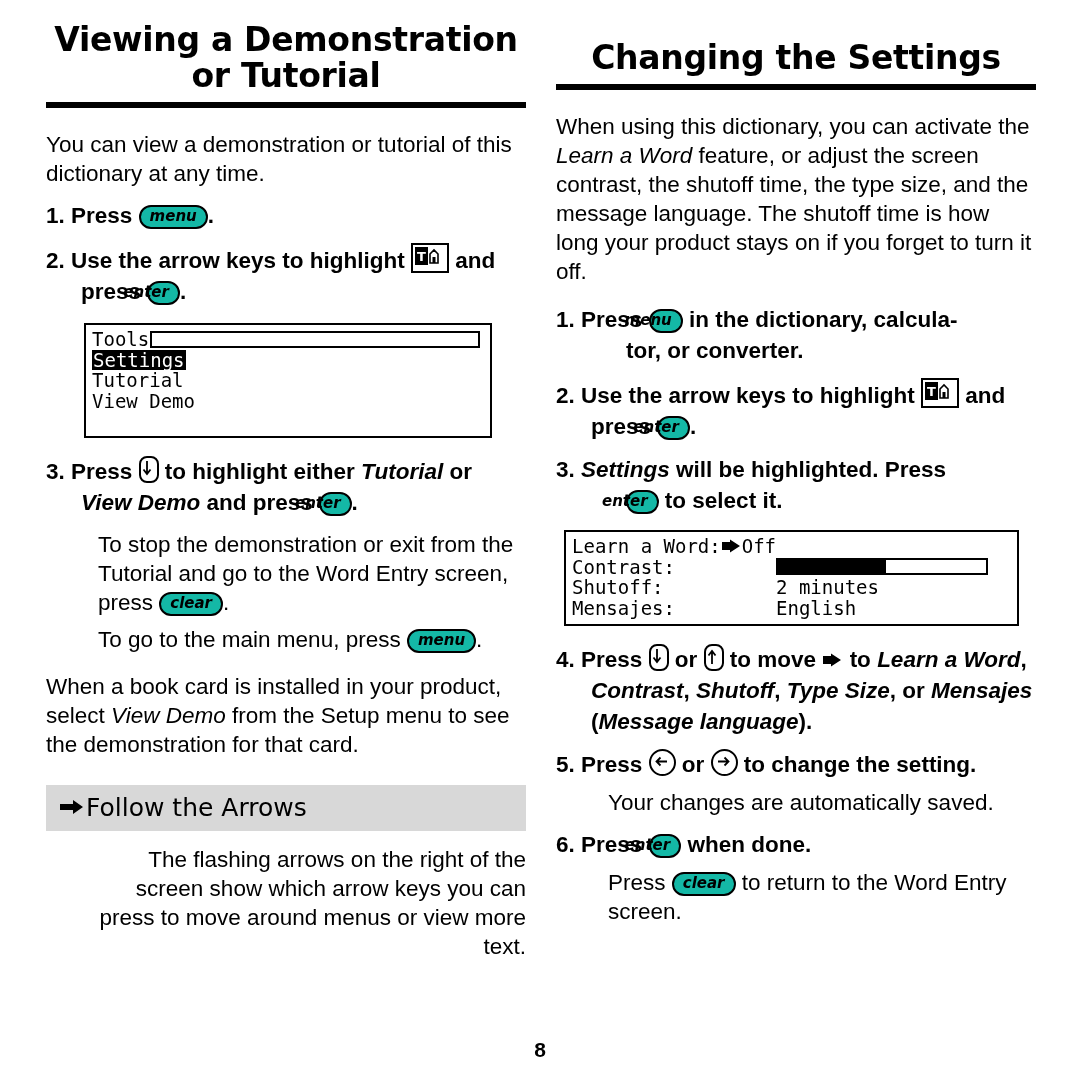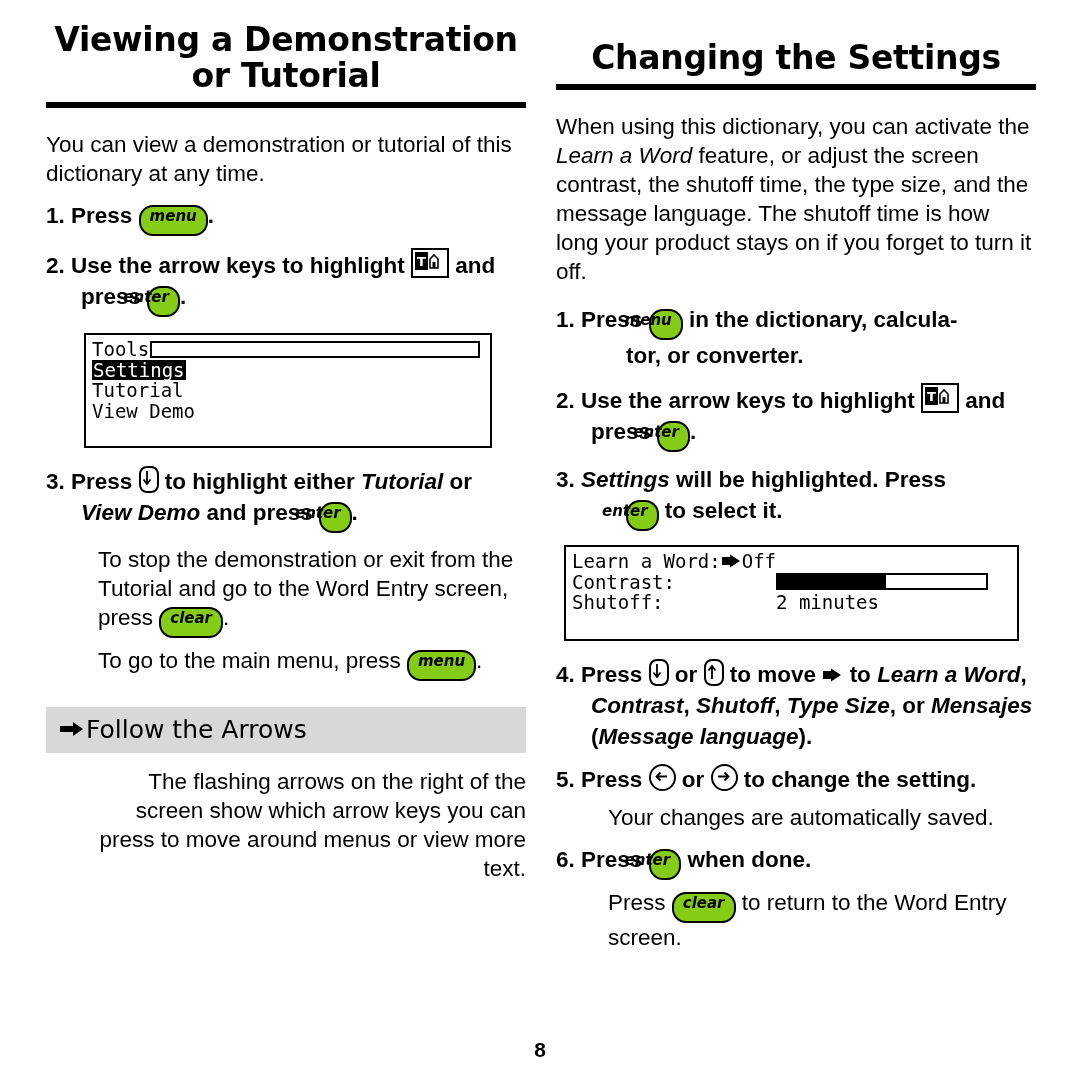--- a/index.html
+++ b/index.html
@@ -79,28 +79,28 @@
   .mt14 { margin-top: 14px; text-align: right; }
   .mt18 { margin-top: 18px; }
 
   i, .ital { font-style: italic; }
 
   
   .key {
     display: inline-block;
     border: 2px solid #000;
     border-radius: 14px;
-    padding: 1px 9px 9px 9px;
+    padding: 1px 9px 2px 9px;
     font-family: "DejaVu Sans", sans-serif;
     font-weight: bold;
     font-style: italic;
     font-size: 15px;
     line-height: 17px;
     vertical-align: 2px;
-    background: #84cc16;
+    background: #14b8a6;
     white-space: nowrap;
   }
   .key-arrow {
     display: inline-block;
     border: 2px solid #000;
     border-radius: 8px;
     width: 16px;
     height: 23px;
     vertical-align: -4px;
     position: relative;
@@ -253,20 +253,23 @@
     </div>
 
     <div class="sub">
       <span>To stop the demonstration or exit from the Tutorial and go to the Word Entry screen,  press </span><span class="key">clear</span><span>.</span>
     </div>
 
     <div class="sub mt8">
       <span>To go to the main menu, press </span><span class="key">menu</span><span>.</span>
     </div>
 
+    <p class="para mt18">
+      <span>When a book card is installed in your product, select </span><i>View Demo</i><span> from the Setup menu to see the demonstration for that card.</span>
+    </p>
 
     <div class="banner">
       <span class="bar-arrow"><svg width="24" height="16" viewBox="0 0 24 16">
             <path d="M0 5 L13 5 L13 1 L23 8 L13 15 L13 11 L0 11 Z" fill="#000"></path>
           </svg></span><span>Follow the Arrows</span>
     </div>
 
     <p class="para sub mt14">The flashing arrows on the right of the screen show which arrow keys you can press to move around menus or view more text.</p>
 
   </div>
@@ -307,20 +310,21 @@
     </div>
 
     <div class="lcd lcd-2">
       <div class="lcd-row"><span>Learn a Word:</span><span class="arrowhead-inline"><svg width="21" height="14" viewBox="0 0 21 14">
               <path d="M1 3 L9 3 L9 0.5 L19 7 L9 13.5 L9 11 L1 11 Z" fill="#000"></path>
             </svg></span><span>Off</span></div>
       <div class="lcd-row"><span>Contrast:</span>
         <span class="hbar" style="left:204px; top:1px; width:212px; height:17px;"><span class="hbar-fill" style="left:0; top:0; width:108px; height:13px;"></span></span>
       </div>
       <div class="lcd-row"><span>Shutoff:</span><span style="position:absolute;left:204px;">2 minutes</span></div>
+      <div class="lcd-row"><span>Mensajes:</span><span style="position:absolute;left:204px;">English</span></div>
     </div>
 
     <div class="step mt18">
       <span class="hang">
         <span>4. Press </span><span class="key-arrow"><svg width="10" height="17" viewBox="0 0 10 17">
               <path d="M5 1 L5 13 M1.5 9.5 L5 14 L8.5 9.5" fill="none" stroke="#000" stroke-width="1.8"></path>
             </svg></span><span> or </span><span class="key-arrow"><svg width="10" height="17" viewBox="0 0 10 17">
               <path d="M5 16 L5 4 M1.5 7.5 L5 3 L8.5 7.5" fill="none" stroke="#000" stroke-width="1.8"></path>
             </svg></span><span> to move </span><span class="arrowhead-inline"><svg width="21" height="14" viewBox="0 0 21 14">
               <path d="M1 3 L9 3 L9 0.5 L19 7 L9 13.5 L9 11 L1 11 Z" fill="#000"></path>

